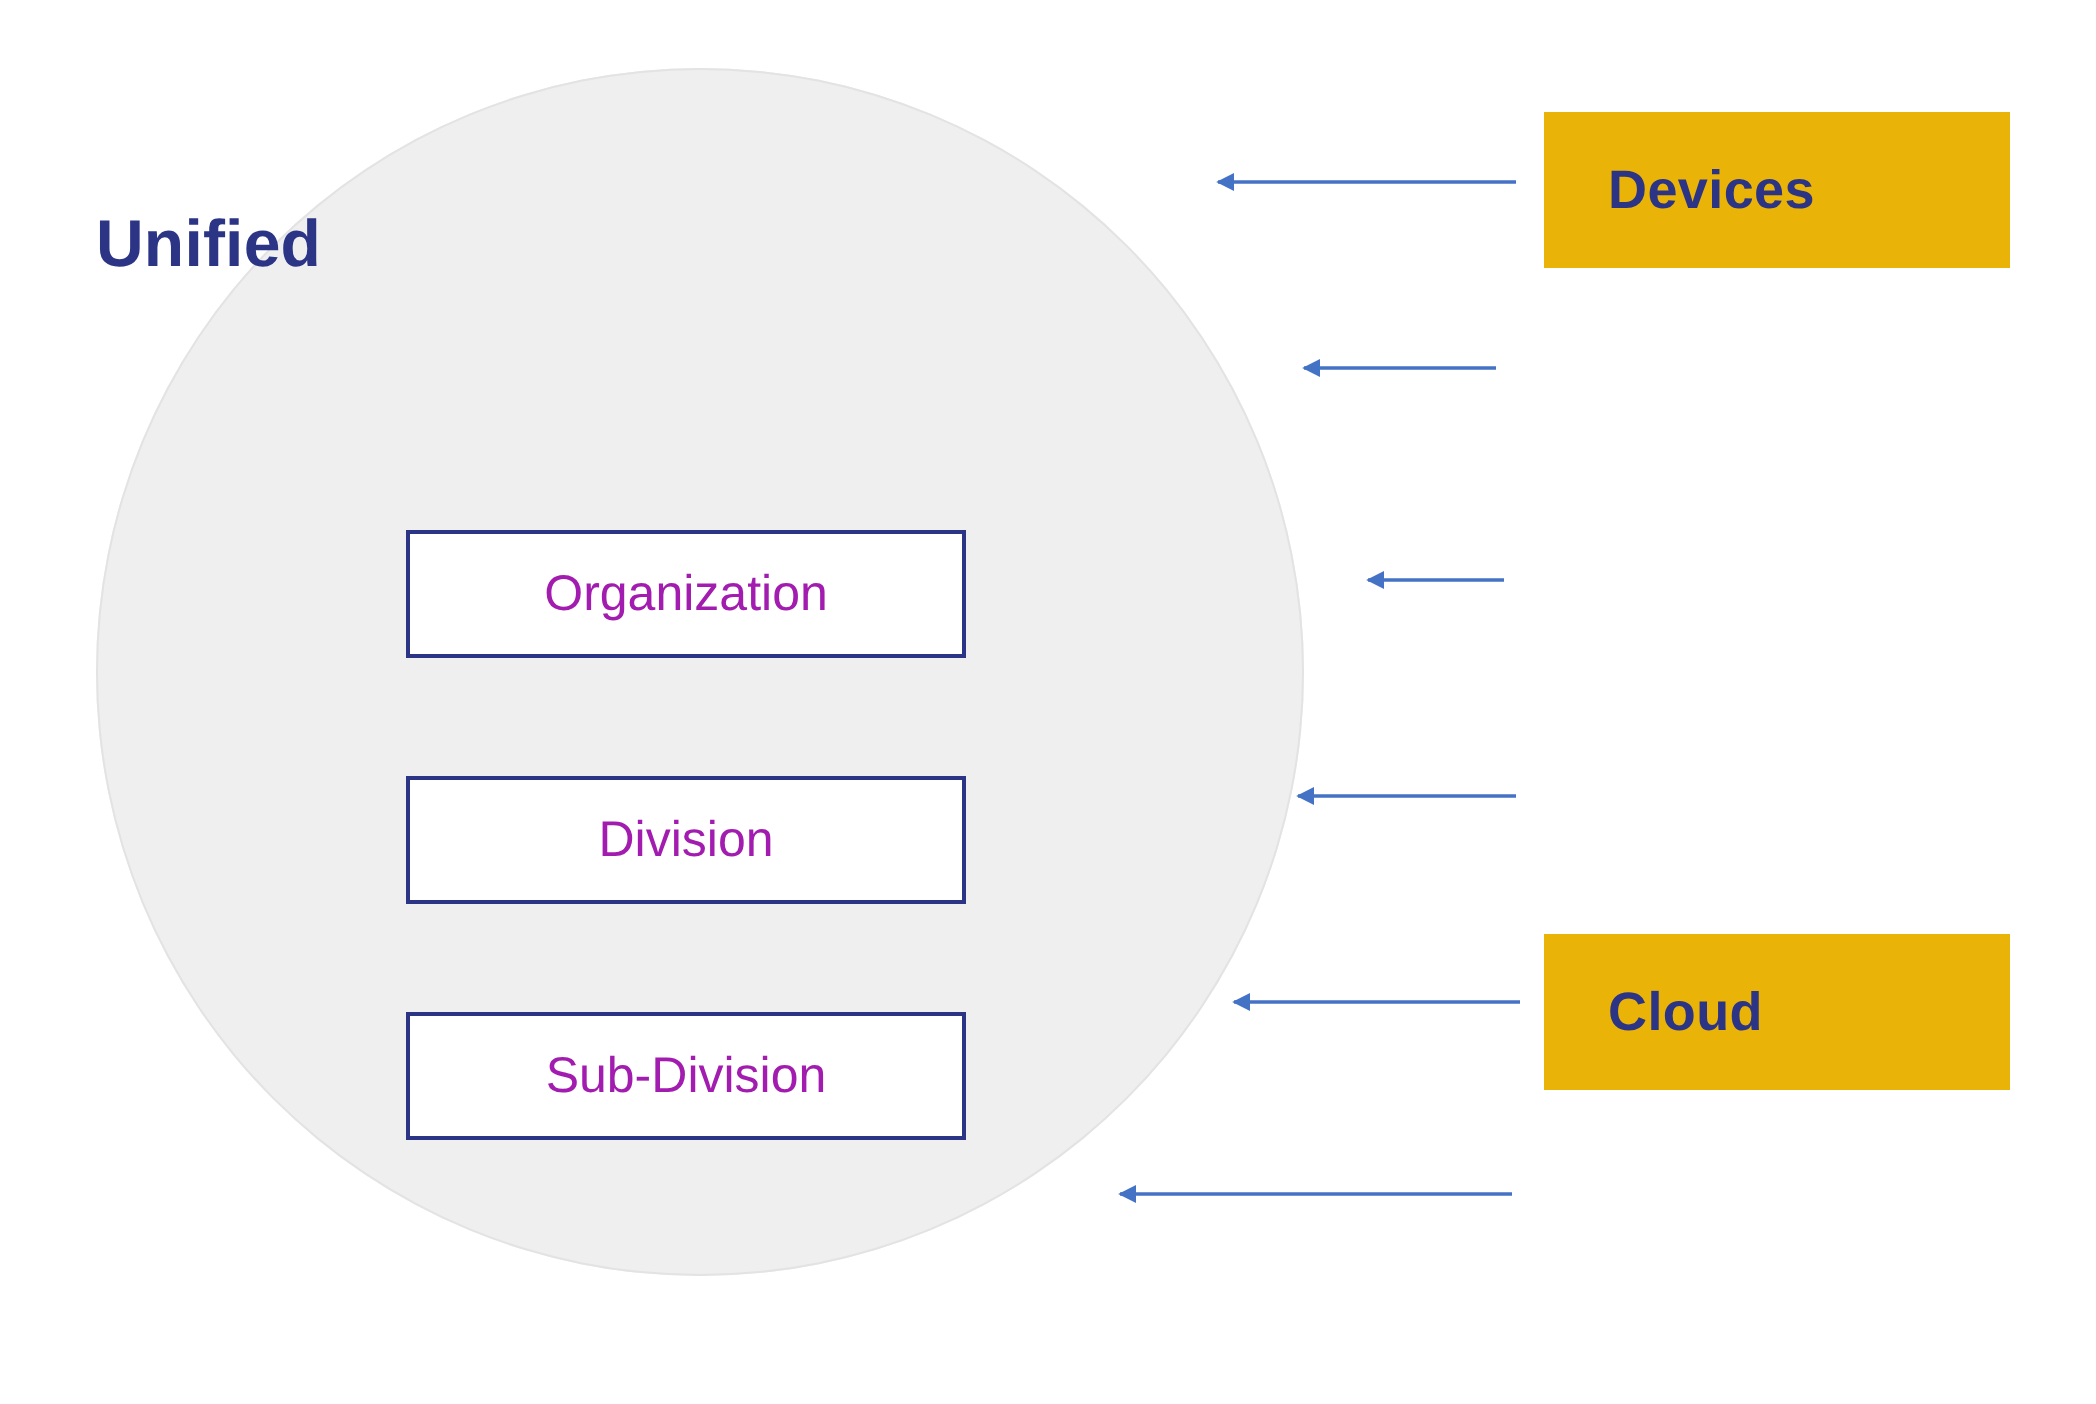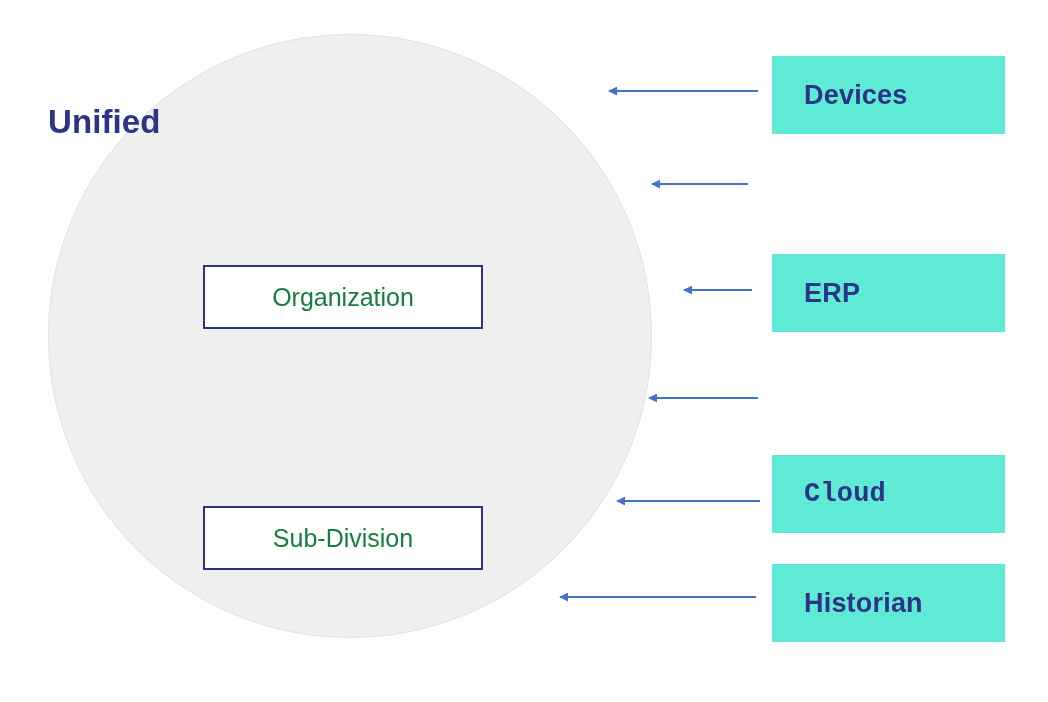--- a/index.html
+++ b/index.html
@@ -54,52 +54,52 @@
     width: 280px;
     height: 64px;
     background: #ffffff;
     border: 2px solid #2b3485;
     box-sizing: border-box;
     display: flex;
     align-items: center;
     justify-content: center;
   }
   .layer-box span {
-    color: #15803d;
+    color: #a21caf;
     font-size: 25px;
     font-weight: normal;
     line-height: 1;
   }
   .layer-box-0 { top: 265px; }
   .layer-box-1 { top: 388px; }
   .layer-box-2 { top: 506px; }
 
   
   .source-box {
     position: absolute;
     left: 772px;
     width: 233px;
     height: 78px;
-    background: #5eead4;
+    background: #eab308;
     display: flex;
     align-items: center;
   }
   .source-box span {
     color: #2b3485;
     font-size: 27px;
     font-weight: bold;
     padding-left: 32px;
     line-height: 1;
     letter-spacing: 0.2px;
   }
   .source-box-0 { top: 56px; }
   .source-box-1 { top: 155px; }
   .source-box-2 { top: 254px; }
   .source-box-3 { top: 364px; }
-  .source-box-4 { top: 455px; font-family: Liberation Mono, monospace; }
+  .source-box-4 { top: 467px; }
   .source-box-5 { top: 564px; }
 
   
   .arrow-layer {
     position: absolute;
     left: 0;
     top: 0;
     width: 1048px;
     height: 702px;
     pointer-events: none;
@@ -112,35 +112,32 @@
 
   <div class="uns-circle"></div>
 
   <div class="uns-title">
     <div>Unified</div>
   </div>
 
   <div class="layer-box layer-box-0">
     <span>Organization</span>
   </div>
+  <div class="layer-box layer-box-1">
+    <span>Division</span>
+  </div>
   <div class="layer-box layer-box-2">
     <span>Sub-Division</span>
   </div>
 
   <div class="source-box source-box-0">
     <span>Devices</span>
   </div>
-  <div class="source-box source-box-2">
-    <span>ERP</span>
-  </div>
   <div class="source-box source-box-4">
     <span>Cloud</span>
-  </div>
-  <div class="source-box source-box-5">
-    <span>Historian</span>
   </div>
 
   <svg class="arrow-layer" viewBox="0 0 1048 702">
     <defs>
       <marker id="arrowhead" viewBox="0 0 10 10" refX="9" refY="5" markerWidth="5" markerHeight="5" orient="auto-start-reverse">
         <path d="M 0 0 L 10 5 L 0 10 z" fill="#4472c4"></path>
       </marker>
     </defs>
     <g stroke="#4472c4" stroke-width="1.8" fill="none" marker-end="url(#arrowhead)">
       <line x1="758" y1="91" x2="609" y2="91"></line>

